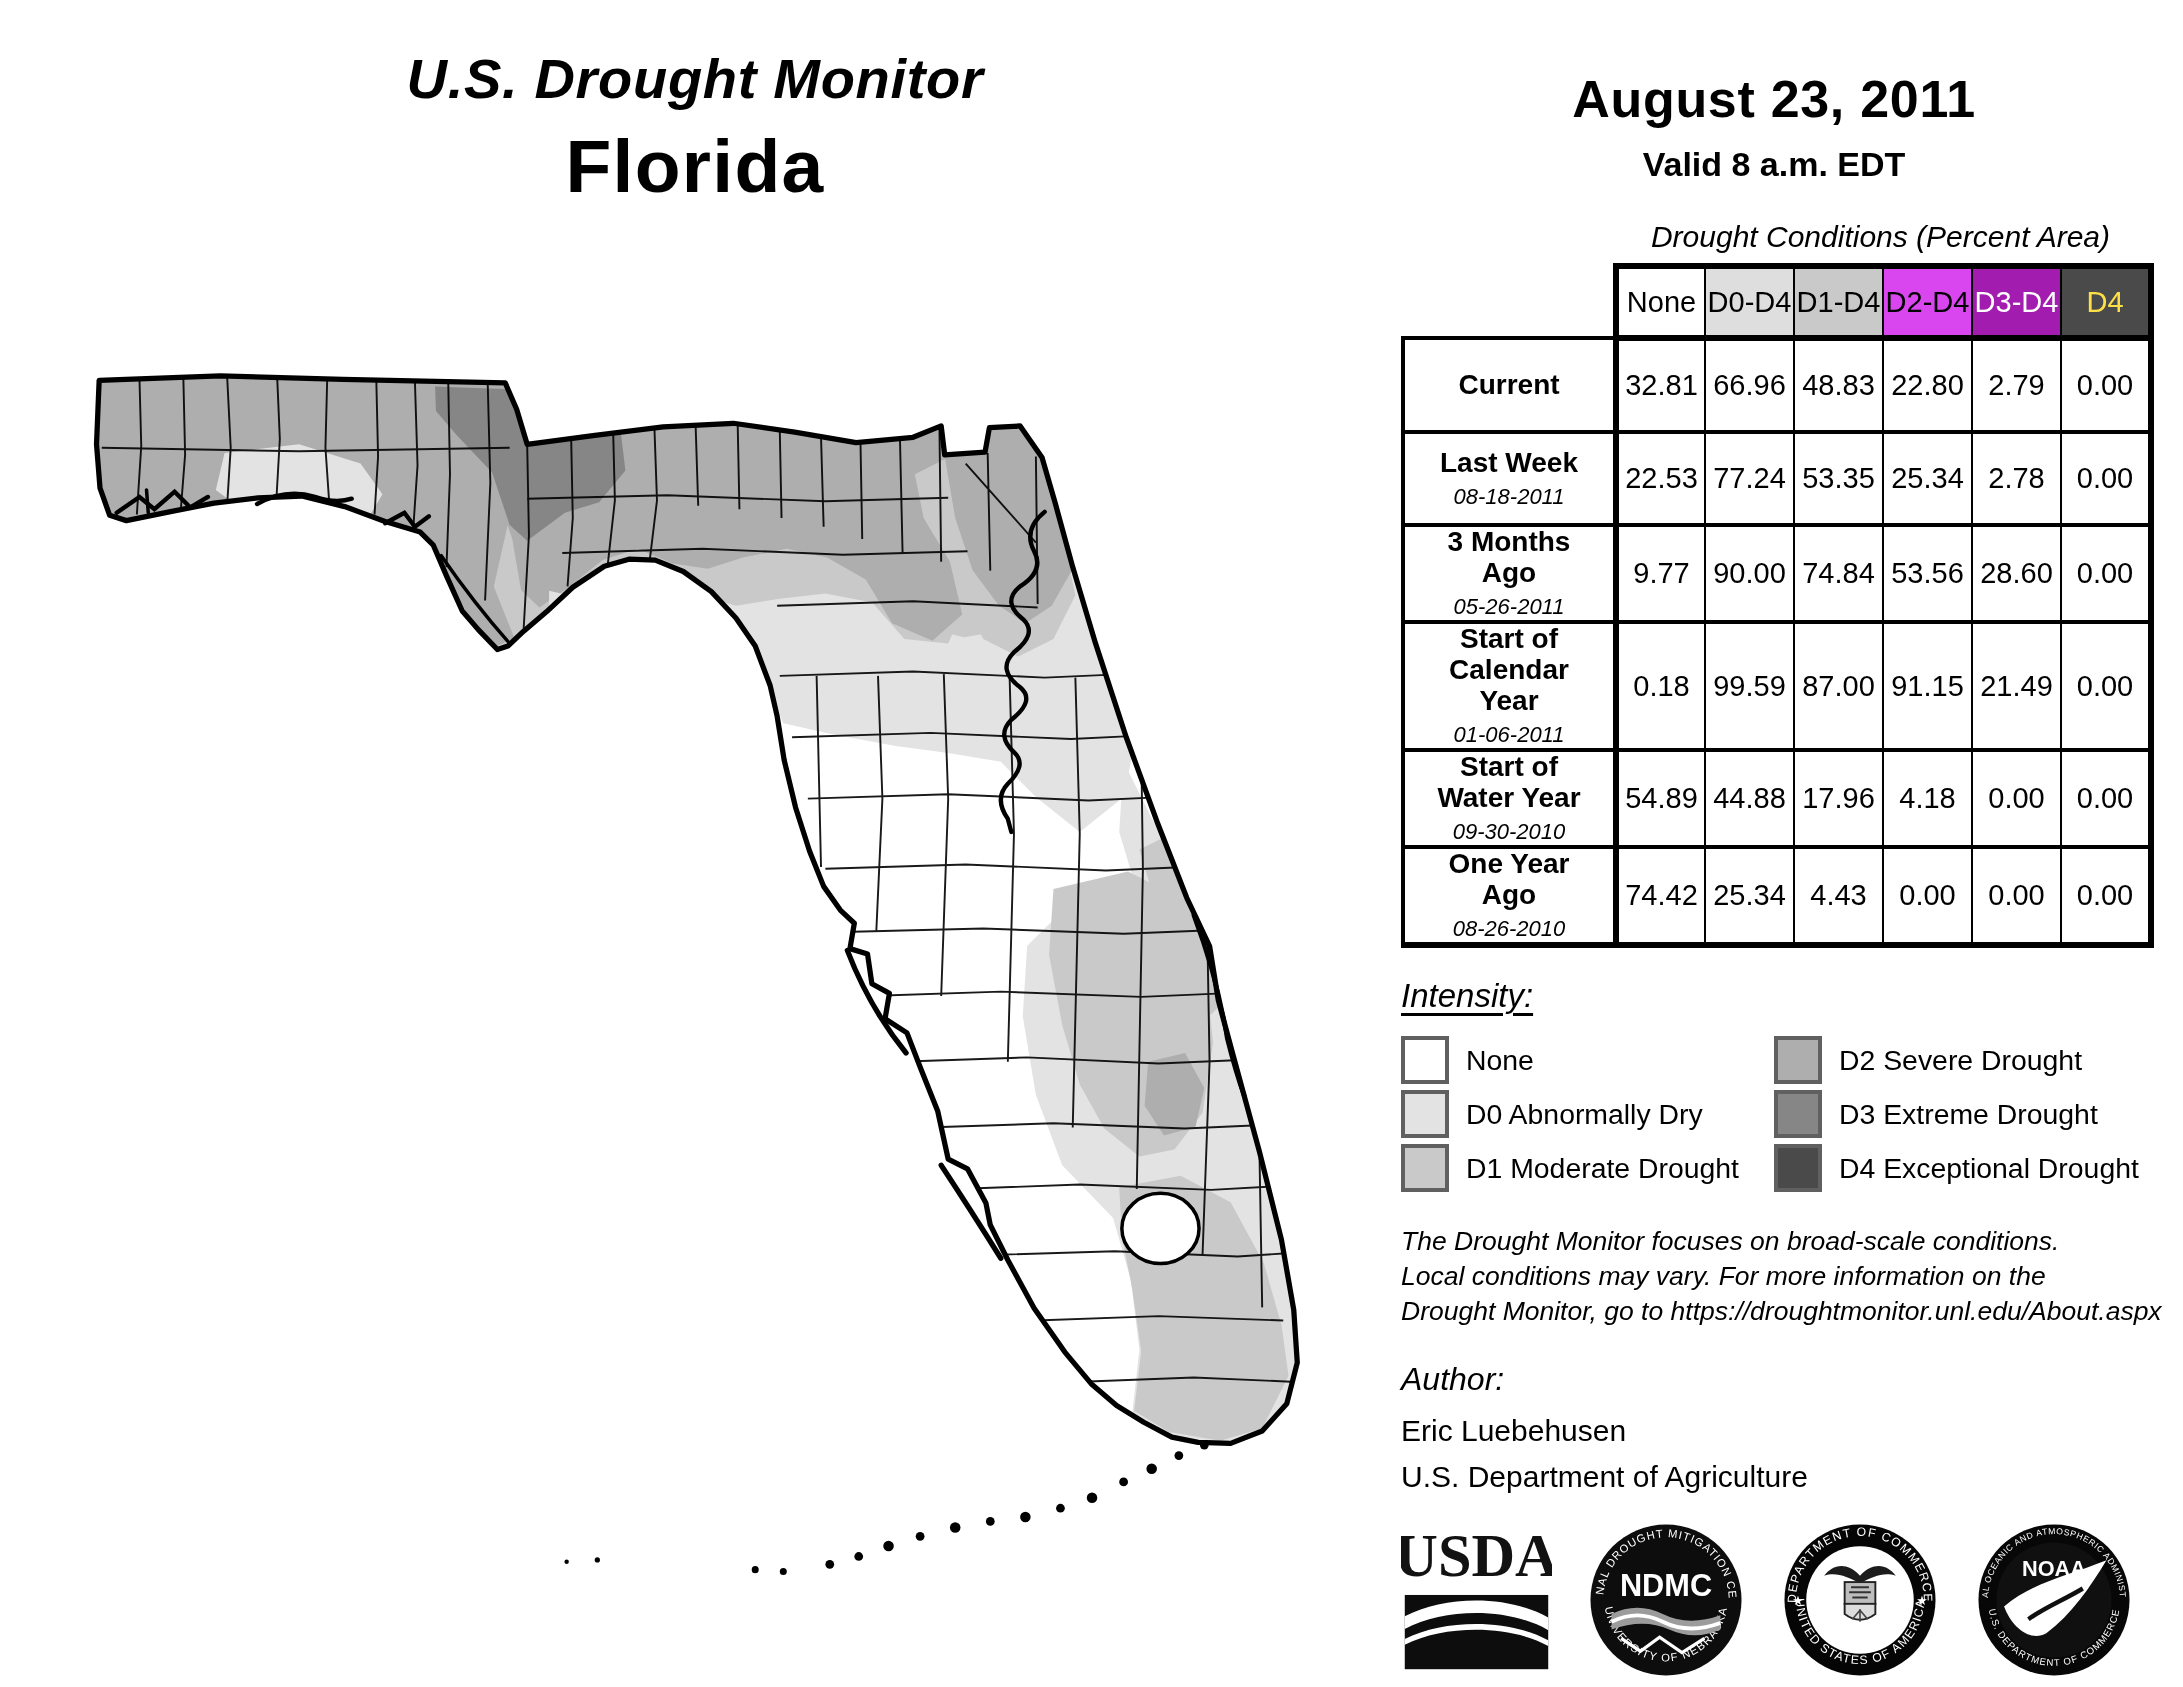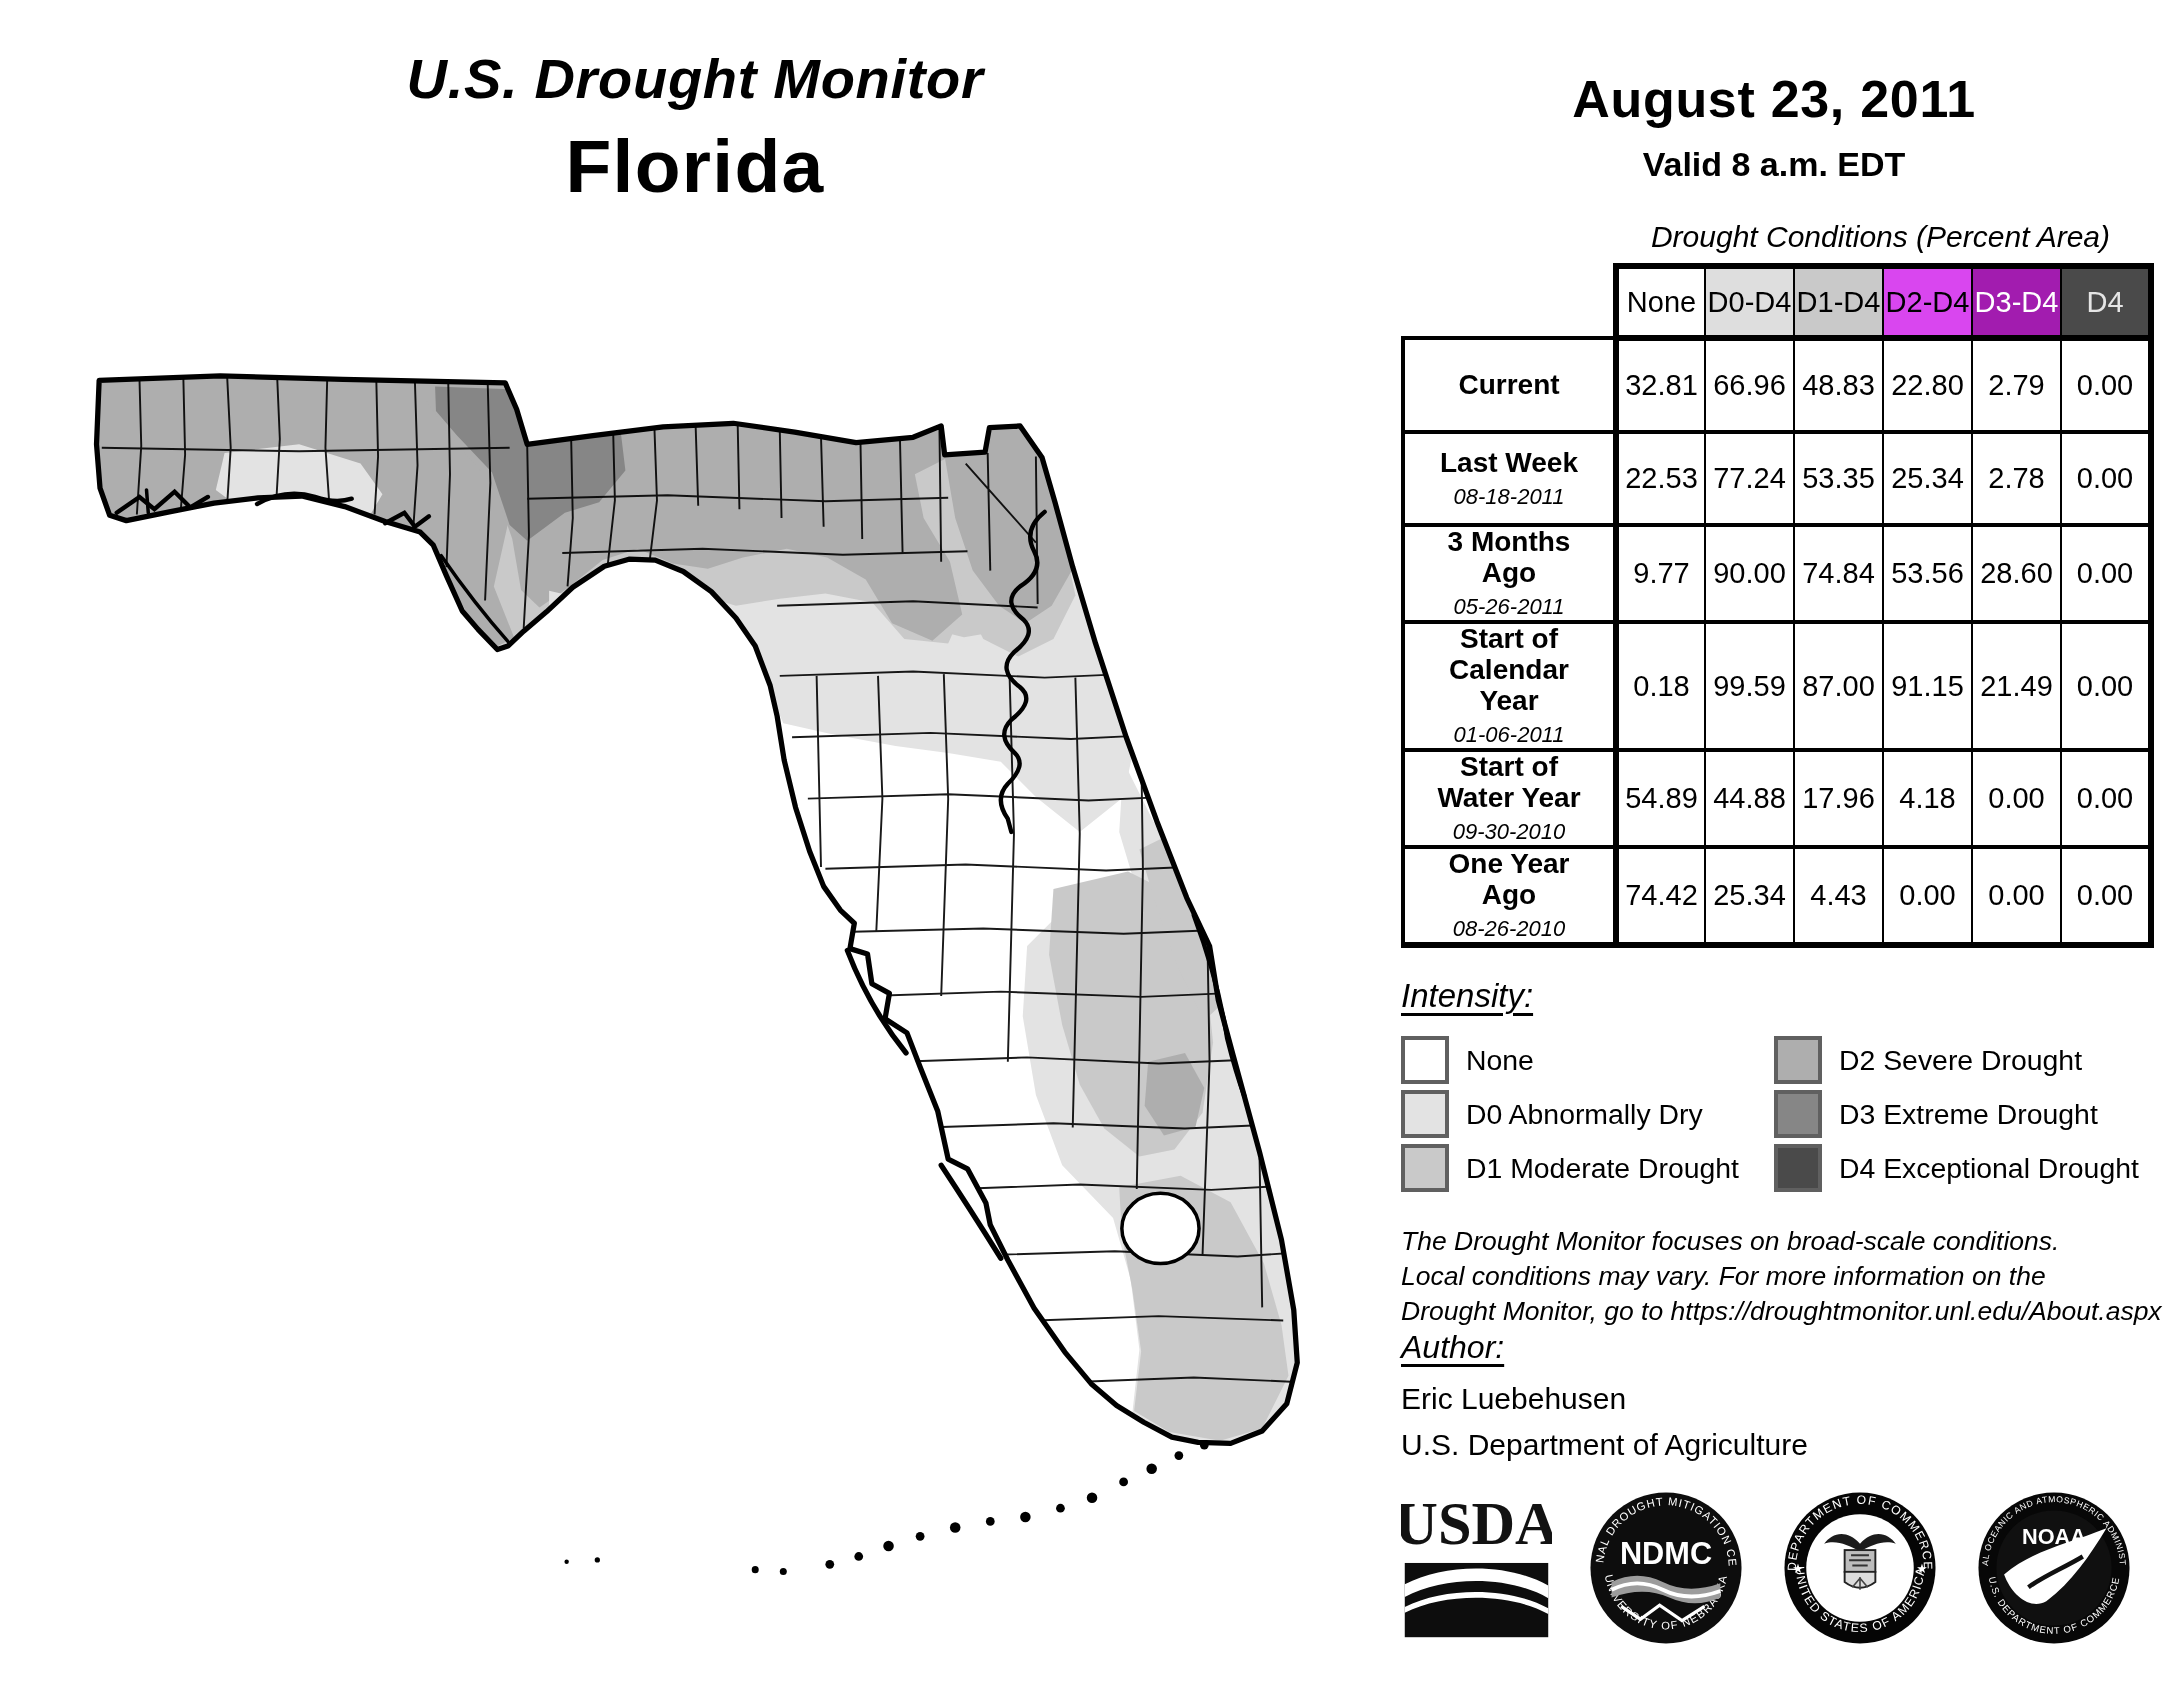--- a/index.html
+++ b/index.html
@@ -30,35 +30,35 @@
   .cond thead th.last-col { border-right:6px solid #000; }
   .cond tbody td { height:89px; font-size:29px; border-top:4.6px solid #000; }
   .cond tbody tr:last-child td { border-bottom:6px solid #000; }
   .cond tbody td.lbl { border-left:4.6px solid #000; border-right:6px solid #000; }
   .cond tbody td.last-col { border-right:6px solid #000; }
   .hc0 { background:#ffffff; color:#000; }
   .hc1 { background:#dedede; color:#000; }
   .hc2 { background:#c9c9c9; color:#000; }
   .hc3 { background:#d946ef; color:#000; }
   .hc4 { background:#a21caf; color:#fff; }
-  .hc5 { background:#4a4a4a; color:#e5e5e5; }
+  .hc5 { background:#4a4a4a; color:#fde047; }
   .row-label { font-weight:bold; font-size:28px; line-height:1.1; max-width:180px; margin:0 auto; }
   .row-date { font-style:italic; font-size:22px; margin-top:5.3px; }
   .row-date:empty { display:none; }
 
   .intensity-h { margin-top:29px; font-size:33px; font-style:italic; text-decoration:underline;
                  text-decoration-thickness:2.6px; text-underline-offset:6px; }
   .legend { margin-top:18.5px; display:flex; }
   .leg-col { width:373px; }
   .leg-item { display:flex; align-items:center; height:54px; }
   .swatch { width:40px; height:40px; border:4.6px solid #606060; margin-right:17px; flex:0 0 auto; }
   .leg-label { font-size:28.4px; white-space:nowrap; }
 
   .disclaimer { margin-top:29px; font-style:italic; font-size:26.5px; line-height:1.32; width:781px; }
-  .author-h { font-size:32px; font-style:italic; text-decoration:underline;
+  .author-h { margin-top:32px; font-size:32px; font-style:italic; 
               text-decoration-thickness:2.6px; text-underline-offset:6px; }
   .author-name { font-size:30px; margin-top:16px; }
   .author-org  { font-size:30px; margin-top:12px; }
 
   .logos { margin-top:24px; width:733px; display:flex; align-items:center; justify-content:space-between; }
 
   
   .map-wrap { left:36px; top:339px; width:1356px; height:1307px; }
 </style>
 </head>

